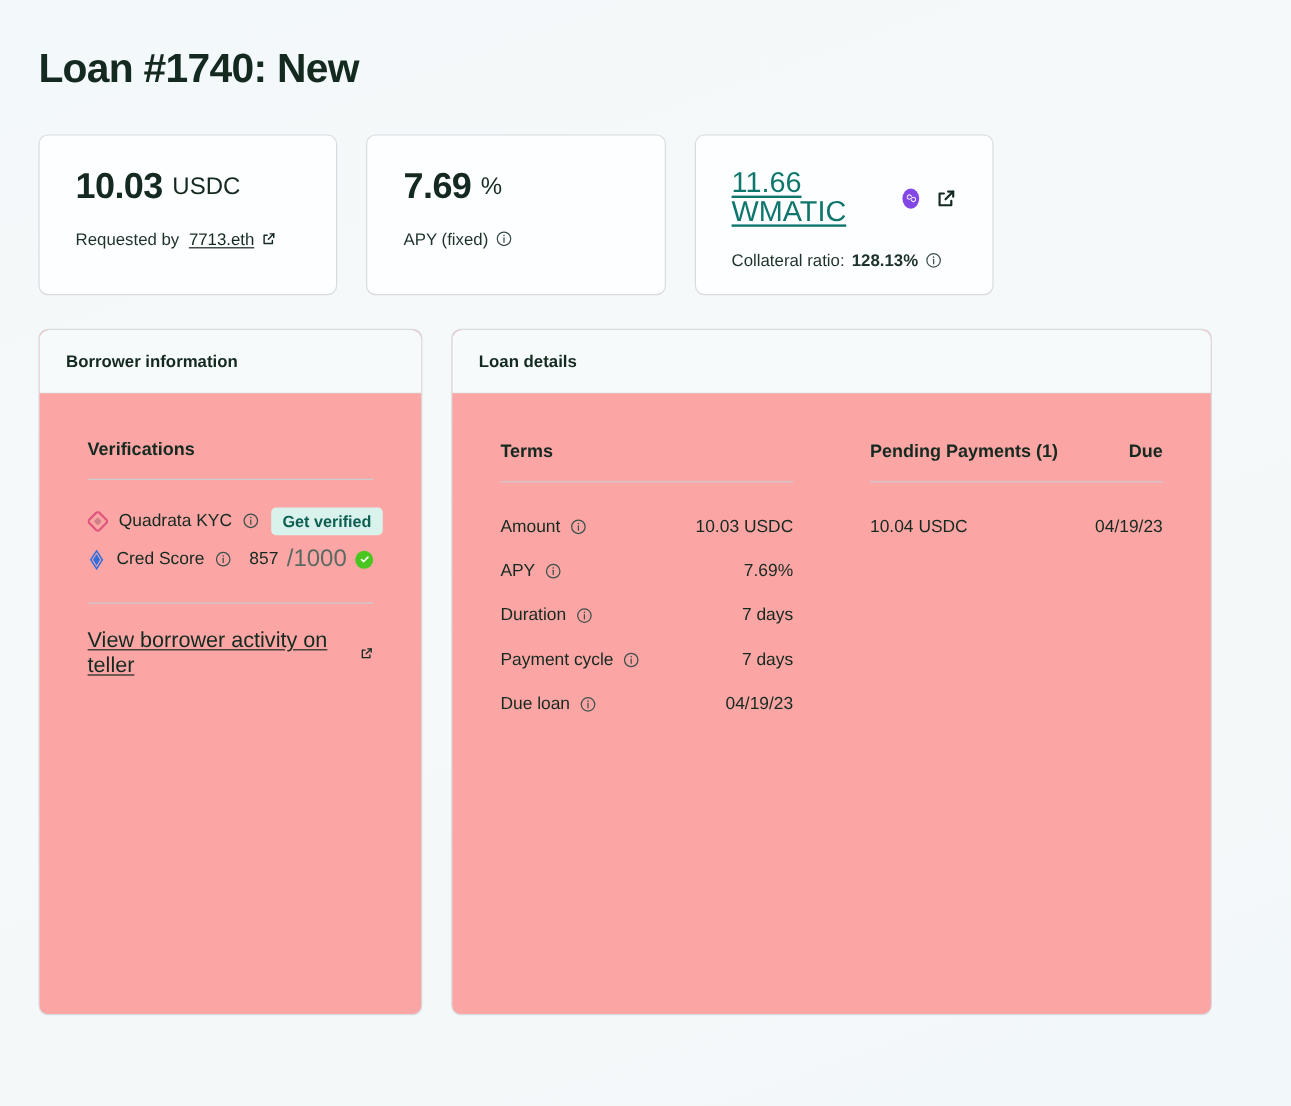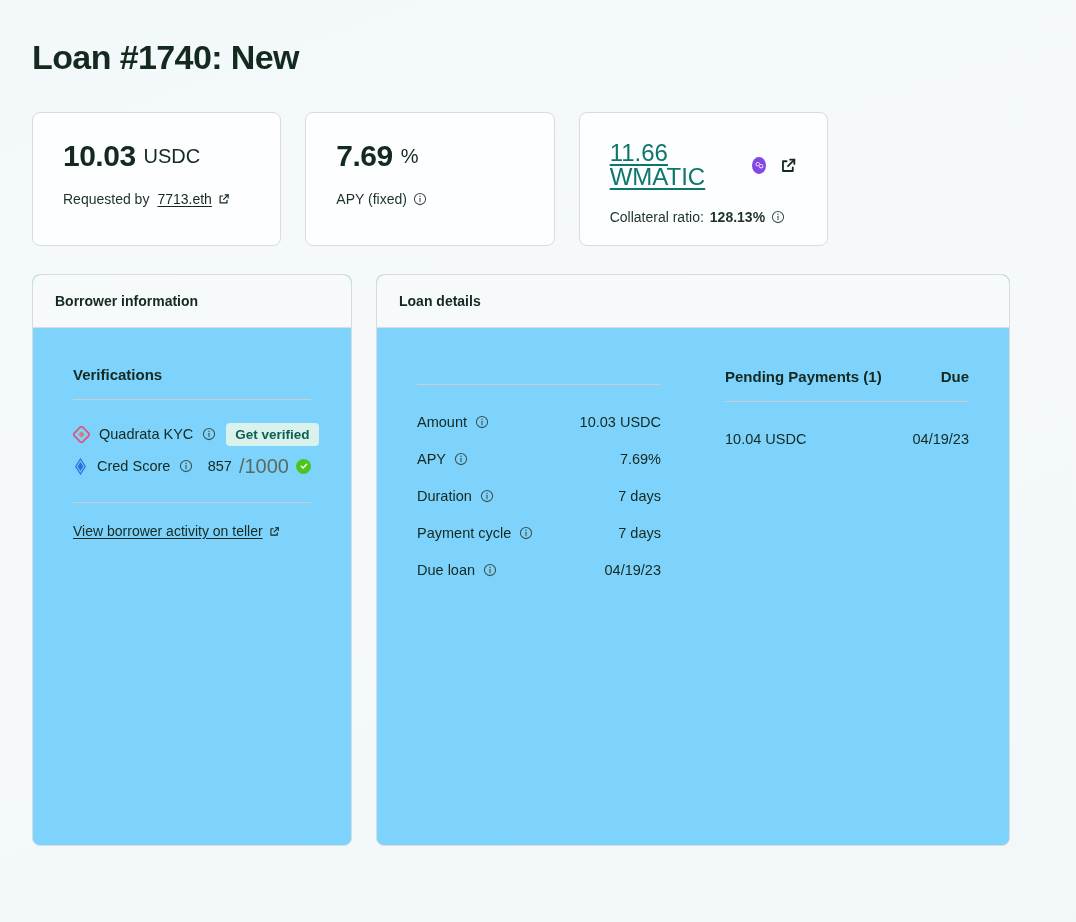--- a/index.html
+++ b/index.html
@@ -100,21 +100,21 @@
   .stat-sub strong { font-weight: 700; }
 
   
   .panel-row {
     display: flex;
     gap: 24px;
     margin-top: 28px;
   }
 
   .panel {
-    background: #7dd3fc;
+    background: #fca5a5;
     border: 1px solid #d8dcdf;
     border-radius: 8px;
     display: flex;
     flex-direction: column;
   }
 
   .panel-borrower { width: 320px; height: 572px; }
   .panel-details  { flex: 1 1 auto; height: 572px; }
 
   .panel-header {
@@ -192,21 +192,21 @@
   .score-max   { font-size: 20px; color: #5a6a63; text-align: center; }
 
   .rule-bottom {
     height: 1px;
     background: #c9ced2;
     margin-top: 20px;
   }
 
   .borrower-link {
     margin-top: 20px;
-    font-size: 14px;
+    font-size: 18px;
     color: #14291f;
     text-decoration: underline;
     text-underline-offset: 2px;
     display: inline-flex;
     align-items: center;
     gap: 6px;
     cursor: pointer;
     align-self: flex-start;
   }
 
@@ -473,20 +473,23 @@
 
     <section class="panel panel-details">
       <div class="panel-header">
         <span class="panel-header-title">Loan details</span>
       </div>
 
       <div class="panel-body">
         <div class="details-cols">
 
           <div class="col-terms">
+            <div class="col-head">
+              <span>Terms</span>
+            </div>
             <div class="col-rule"></div>
             <div class="term-rows">
 
               <div class="term-row">
                 <span class="term-label">
                   <span>Amount</span>
                   <span class="icon info-icon">
                     <svg width="14" height="14" viewBox="0 0 16 16" fill="none" stroke="#3d504a" stroke-width="1.2">
                         <circle cx="8" cy="8" r="6.4"></circle>
                         <path d="M8 7.1V11.2" stroke-linecap="round"></path>

